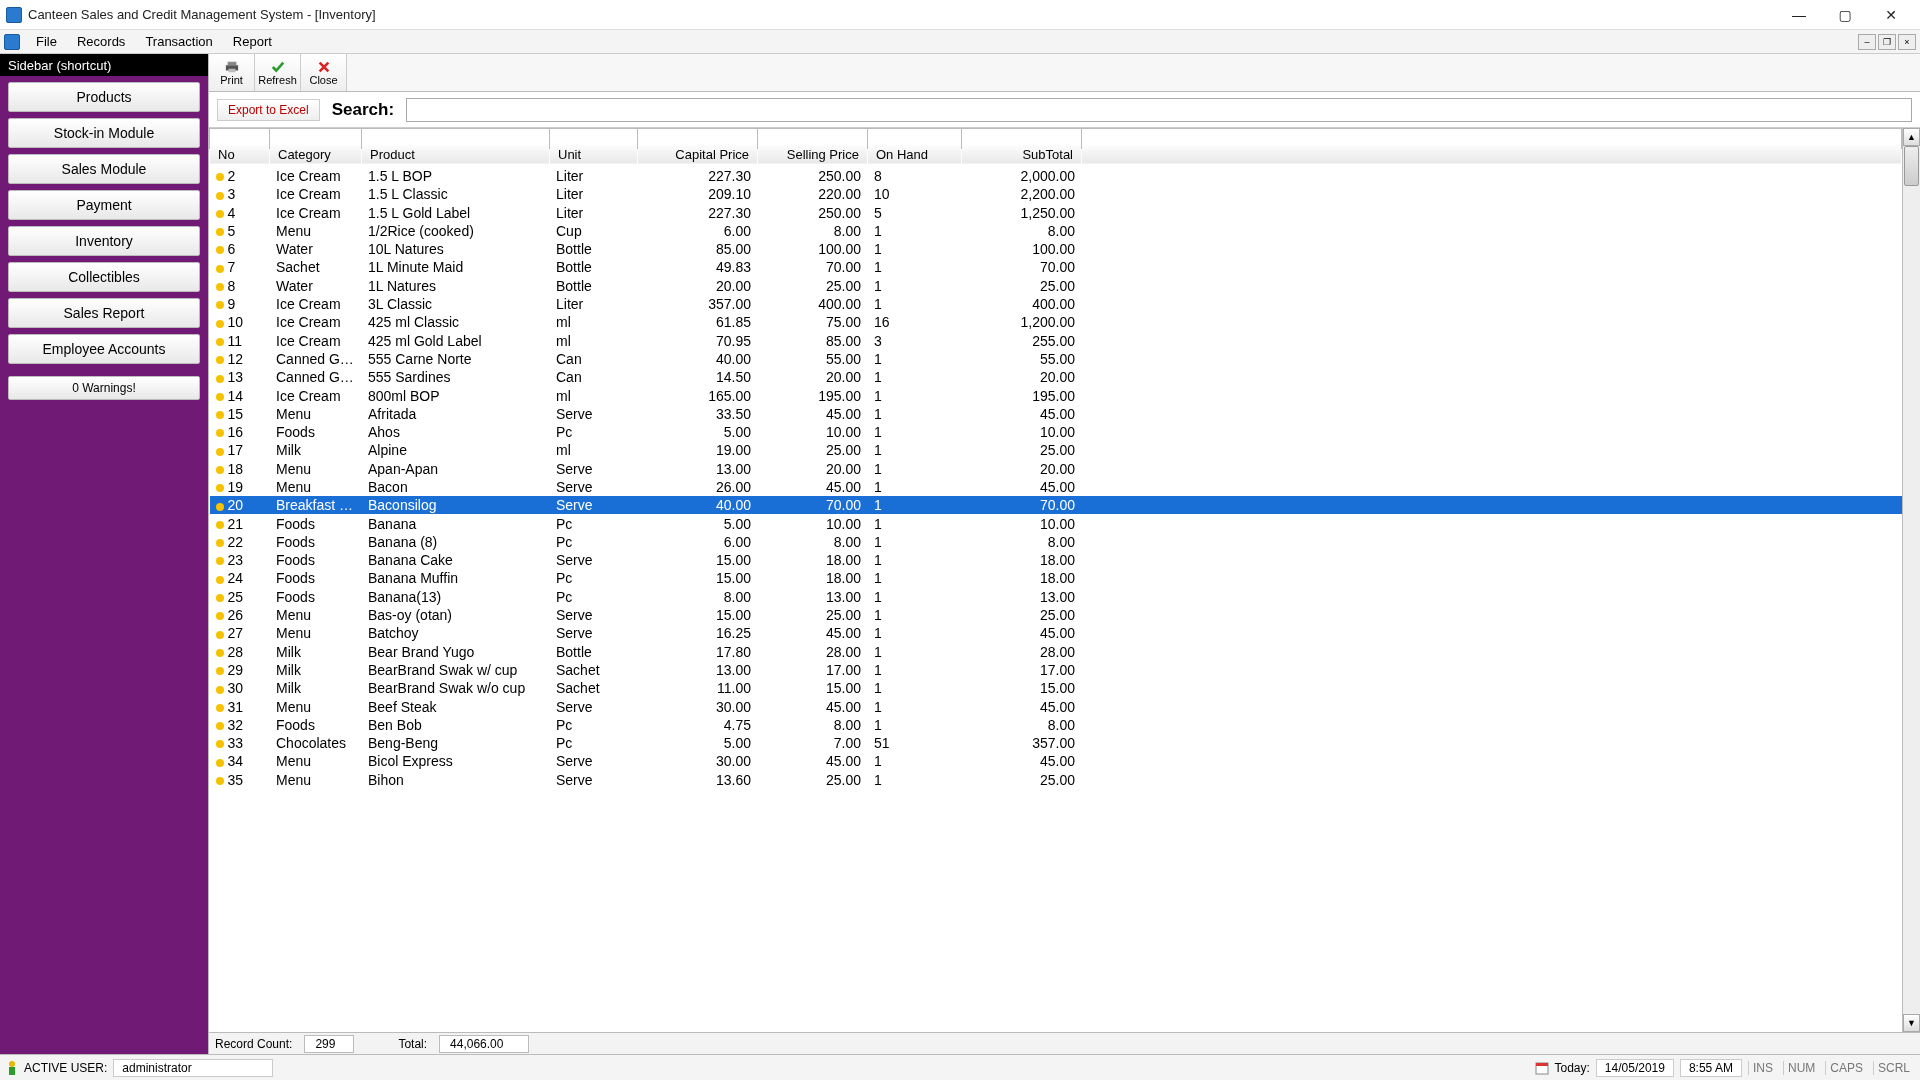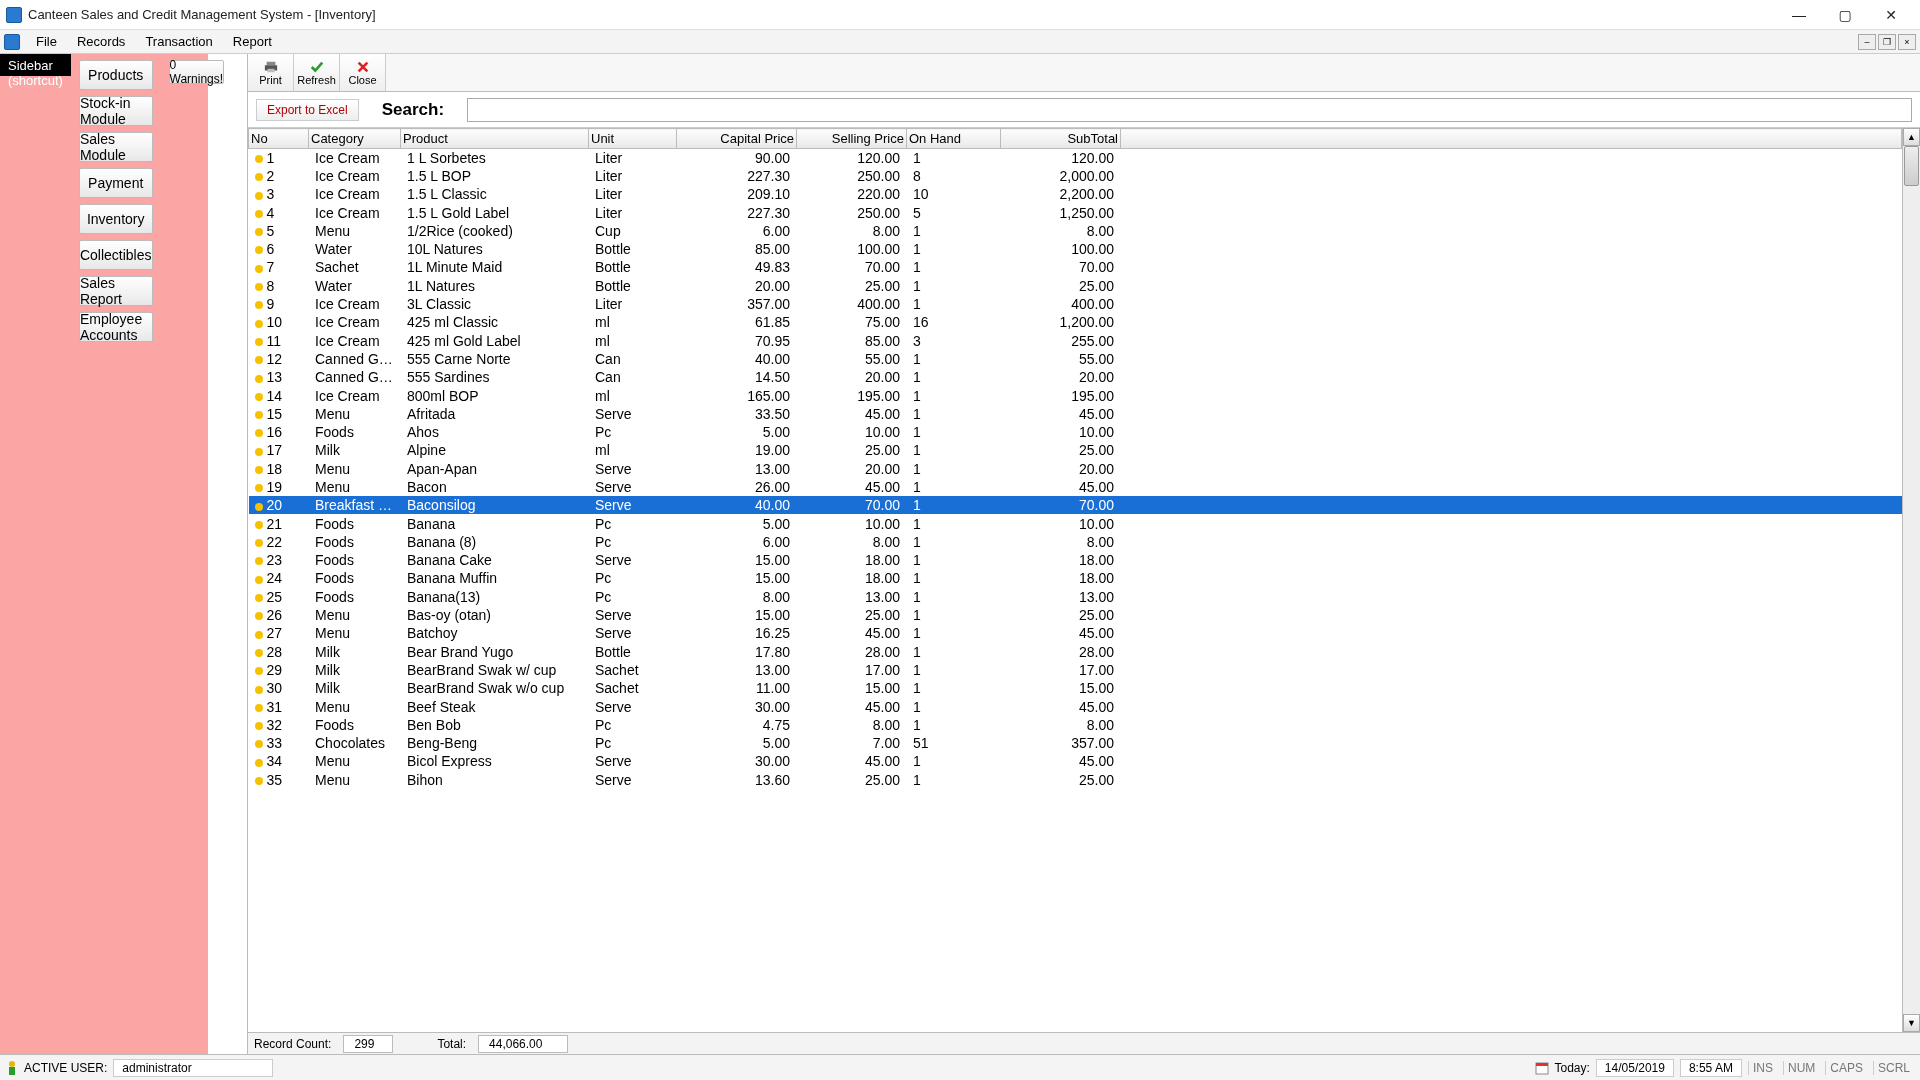--- a/index.html
+++ b/index.html
@@ -16,44 +16,44 @@
 .menubar { height: 24px; background: #f4f4f4; display: flex; align-items: center; padding: 0 2px; border-bottom: 1px solid #ccc; }
 .menubar .micon { width: 16px; height: 16px; background: #2a7bcf; border: 1px solid #1a5a9f; border-radius: 2px; margin-right: 6px; margin-left: 2px; }
 .menubar .mitem { padding: 2px 10px; font-size: 13px; cursor: pointer; }
 .menubar .mdi { margin-left: auto; display: flex; gap: 2px; padding-right: 2px; }
 .menubar .mdibtn { width: 18px; height: 16px; border: 1px solid #aaa; background: #eee; font-size: 9px; display:flex;align-items:center;justify-content:center; cursor:pointer; }
 
 
 .main { flex: 1; display: flex; min-height: 0; }
 
 
-.sidebar { width: 208px; background: #fca5a5; display: flex; flex-direction: row; }
+.sidebar { width: 208px; background: #701a75; display: flex; flex-direction: column; }
 .sidebar-header { background: #000; color: #fff; font-size: 13px; padding: 4px 8px; height: 22px; }
 .sb-btn { margin: 6px 8px 6px 8px; height: 30px; background: linear-gradient(#fff,#e8e8e8); border: 1px solid #bbb; border-radius: 2px; font-size: 14px; font-weight: 400; display: flex; align-items: center; justify-content: center; cursor: pointer; }
 .sb-btn.small { font-size: 12px; font-weight: 400; height: 24px; }
 
 
-.content { flex: 1; display: flex; flex-direction: column; border-left: 1px solid #bbb; min-width: 0; margin-left: 39px; }
+.content { flex: 1; display: flex; flex-direction: column; border-left: 1px solid #bbb; min-width: 0; }
 
 
 .toolbar { height: 38px; border-bottom: 1px solid #bbb; display: flex; align-items: stretch; padding: 0; background: #f7f7f7; }
 .tbtn { width: 46px; border-right: 1px solid #ccc; display: flex; flex-direction: column; align-items: center; justify-content: center; font-size: 11px; cursor: pointer; background:linear-gradient(#fff,#eee); }
 .tbtn .ticon { width: 16px; height: 14px; }
 
 
-.searchbar { height: 36px; display: flex; align-items: center; padding: 0 8px; border-bottom: 1px solid #ccc; gap: 23px; background:#fff; }
+.searchbar { height: 36px; display: flex; align-items: center; padding: 0 8px; border-bottom: 1px solid #ccc; gap: 12px; background:#fff; }
 .exportbtn { border: 1px solid #ccc; padding: 3px 10px; font-size: 12px; color: #b90000; background: linear-gradient(#fff,#eee); cursor: pointer; }
 .searchbar .lbl { font-size: 17px; font-weight: 700; }
 .searchbar input { flex: 1; height: 24px; border: 1px solid #aaa; padding: 0 6px; font-size: 14px; }
 
 
 .gridwrap { flex: 1; position: relative; overflow: hidden; display:flex; }
 .grid { flex:1; overflow: hidden; }
 table { border-collapse: collapse; width: 100%; table-layout: fixed; }
-thead th { background: linear-gradient(#fdfdfd,#e8e8e8); border: 1px solid #bbb; font-size: 13px; font-weight: 400; text-align: left; padding: 2px 2px; height: 20px; position: sticky; top:0; }
+thead th { background: linear-gradient(#fdfdfd,#e8e8e8); border: 1px solid #bbb; font-size: 13px; font-weight: 400; text-align: left; padding: 2px 8px; height: 20px; position: sticky; top:16px; }
 tbody td { font-size: 14px; padding: 0 6px; height: 18.3px; white-space: nowrap; overflow: hidden; text-overflow: ellipsis; border-right: 1px solid transparent; }
 tbody tr.selected td { background: #1a6fd6; color: #fff; border-right:1px solid #1a6fd6; }
 .col-no { width: 60px; }
 .col-cat { width: 92px; }
 .col-prod { width: 188px; }
 .col-unit { width: 88px; }
 .col-cap { width: 120px; text-align: right; }
 .col-sell { width: 110px; text-align: right; }
 .col-on { width: 94px; text-align: left; }
 .col-sub { width: 120px; text-align: right; }

